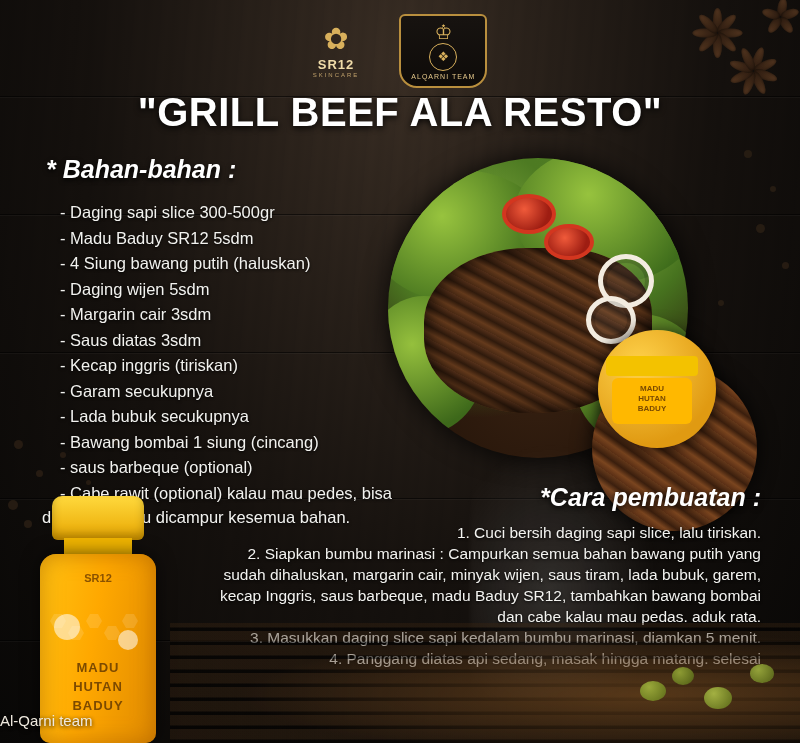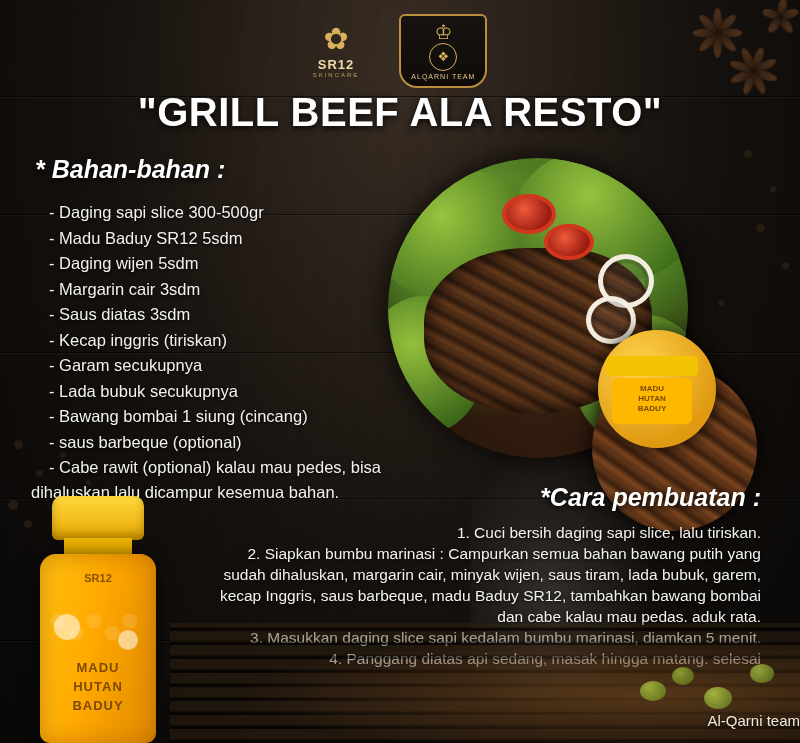--- a/index.html
+++ b/index.html
@@ -50,21 +50,21 @@
     font-size:40px;font-weight:bold;color:#ffffff;letter-spacing:.5px;
     text-shadow:0 2px 6px rgba(0,0,0,.9);
     font-family:"Liberation Sans", sans-serif;
   }
 
   
   .sec-head{
     color:#ffffff;font-size:25px;font-weight:bold;font-style:italic;
     text-shadow:0 2px 5px rgba(0,0,0,.9);
   }
-  #ingredients{position:absolute;left:35px;top:155px;width:380px;}
+  #ingredients{position:absolute;left:46px;top:155px;width:380px;}
   #ing-list{margin:16px 0 0 14px;padding:0;list-style:none;}
   #ing-list li{
     color:#f2f2ef;font-size:16.5px;line-height:25.5px;white-space:nowrap;
     text-shadow:0 1px 3px rgba(0,0,0,.9);
   }
   #ing-note{
     color:#f2f2ef;font-size:16.5px;line-height:22px;margin-top:0px;margin-left:-4px;width:420px;
     text-shadow:0 1px 3px rgba(0,0,0,.9);
   }
 
@@ -145,21 +145,21 @@
   
   .grill{
     position:absolute;left:170px;right:0;bottom:0;height:120px;
     background:
       radial-gradient(ellipse at 75% 60%, rgba(110,70,30,.75), rgba(20,14,9,.1) 60%),
       repeating-linear-gradient(0deg, rgba(0,0,0,.6) 0px, rgba(0,0,0,.6) 3px, rgba(70,45,22,.35) 4px, rgba(70,45,22,.35) 14px);
     opacity:.95;
   }
   .olive{position:absolute;border-radius:50%;}
   .footer{
-    position:absolute;left:0;right:0;bottom:14px;text-align:right;color:#efe9de;font-size:15px;
+    position:absolute;left:0;right:0;bottom:14px;text-align:left;color:#efe9de;font-size:15px;
     text-shadow:0 1px 4px rgba(0,0,0,.95);
   }
   .smoke{
     position:absolute;left:470px;top:430px;width:200px;height:270px;
     background:radial-gradient(ellipse at 40% 60%, rgba(255,255,255,.13), rgba(255,255,255,0) 65%);
     filter:blur(2px);pointer-events:none;
   }
 </style>
 </head>
 <body>
@@ -226,20 +226,21 @@
     </div>
   </div>
 
   <div class="title">"GRILL BEEF ALA RESTO"</div>
 
   <div id="ingredients">
     <div class="sec-head">* Bahan-bahan :</div>
     <ul id="ing-list">
       <li>- Daging sapi slice 300-500gr</li>
       <li>- Madu Baduy SR12 5sdm</li>
+      <li>- 4 Siung bawang putih (haluskan)</li>
       <li>- Daging wijen 5sdm</li>
       <li>- Margarin cair 3sdm</li>
       <li>- Saus diatas 3sdm</li>
       <li>- Kecap inggris (tiriskan)</li>
       <li>- Garam secukupnya</li>
       <li>- Lada bubuk secukupnya</li>
       <li>- Bawang bombai 1 siung (cincang)</li>
       <li>- saus barbeque (optional)</li>
       <li>- Cabe rawit (optional) kalau mau pedes, bisa</li>
     </ul>

